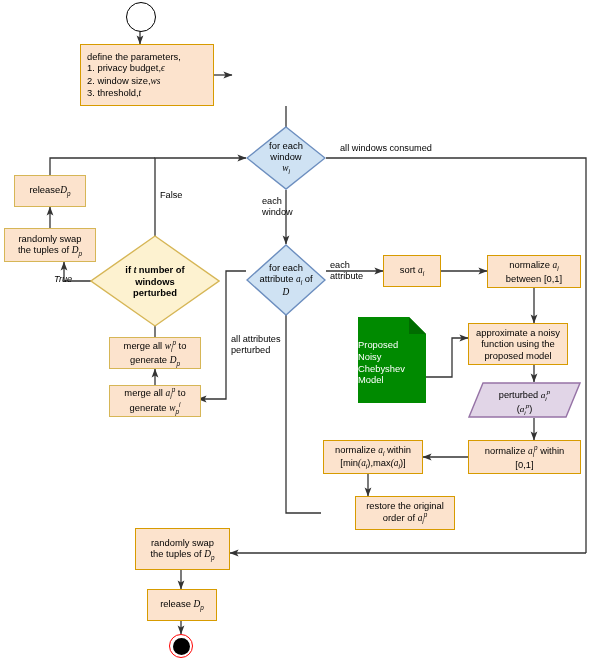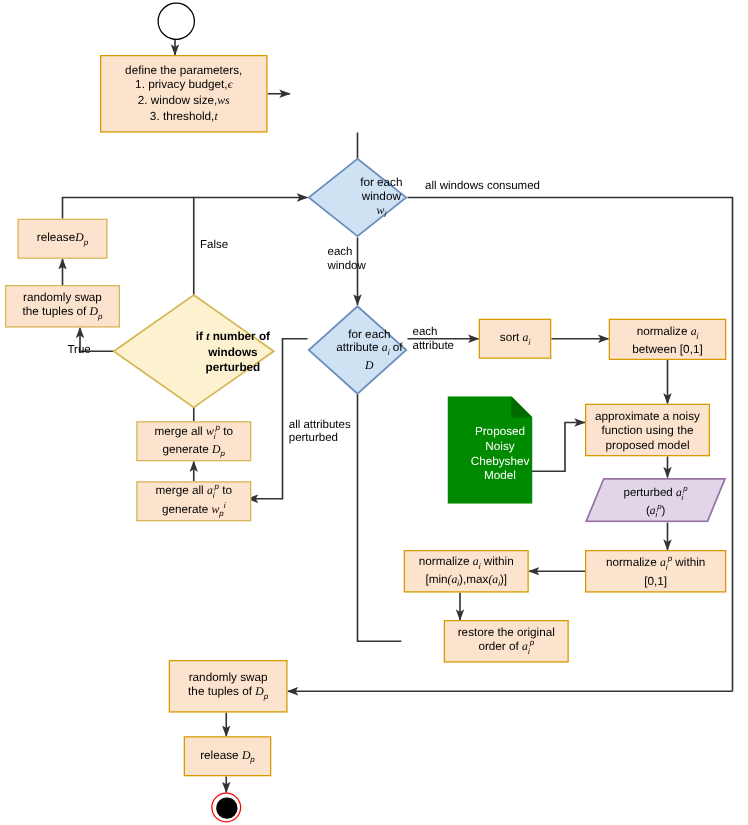--- a/index.html
+++ b/index.html
@@ -36,21 +36,20 @@
   }
   .proc {
     background: #fce3cd;
     border: 1.4px solid #d6b656;
     font-size: 9.4px;
   }
   .proc.orangeb { border-color: #d79b00; }
   .dec {
     background: transparent;
     font-size: 9.4px;
-    justify-content: flex-end;
   }
   .dec .diamond-shape {
     position: absolute;
     left: 0; top: 0; right: 0; bottom: 0;
     z-index: 0;
   }
   .dec .dlabel {
     position: relative;
     z-index: 1;
     padding: 0 4px;
@@ -158,21 +157,21 @@
 
       <path d="M50,175 L50,158 L155,158"></path>
 
       <path d="M326,158 L586,158 L586,553"></path>
     </g>
   </svg>
 
   <div class="startnode" style="left:126px; top:2px; width:28px; height:28px;"></div>
 
   <div class="node proc orangeb" style="left:80px; top:44px; width:134px; height:62px;">
-    <div style="text-align:center; padding:0 6px; width:100%;">
+    <div style="text-align:left; padding:0 6px; width:100%;">
       <div>define the parameters,</div>
       <div><span>1. privacy budget,</span><span class="mi">ϵ</span></div>
       <div><span>2. window size,</span><span class="mi">ws</span></div>
       <div><span>3. threshold,</span><span class="mi">t</span></div>
     </div>
   </div>
 
 
   <div class="node dec" style="left:246px; top:126px; width:80px; height:64px;">
     <svg class="diamond-shape" viewBox="0 0 80 64" preserveAspectRatio="none">
@@ -191,21 +190,21 @@
 
   <div class="edge-label" style="left:262px; top:196px; width:48px;">
     <div>each</div>
     <div>window</div>
   </div>
 
   <div class="edge-label" style="left:160px; top:190px;">
     <span>False</span>
   </div>
 
-  <div class="edge-label" style="left:54px; top:274px;">
+  <div class="edge-label" style="left:54px; top:274px;font-style:italic;">
     <span>True</span>
   </div>
 
   <div class="node proc" style="left:14px; top:175px; width:72px; height:32px;">
     <div><span>release</span><span class="mi">D</span><sub>p</sub></div>
   </div>
 
   <div class="node proc" style="left:4px; top:228px; width:92px; height:34px;">
     <div>
       <div>randomly swap</div>
@@ -262,21 +261,21 @@
       <div>function using the</div>
       <div>proposed model</div>
     </div>
   </div>
 
   <div style="position:absolute; left:358px; top:317px; width:68px; height:86px; z-index:2;">
     <svg viewBox="0 0 68 86" preserveAspectRatio="none" style="position:absolute;left:0;top:0;width:100%;height:100%;">
       <path d="M0,0 L51,0 L68,17 L68,86 L0,86 Z" fill="#008a00"></path>
       <path d="M51,0 L51,17 L68,17 Z" fill="#006c00"></path>
     </svg>
-    <div style="position:relative; z-index:1; color:#ffffff; font-size:9.4px; text-align:center; line-height:1.25; padding-top:22px;padding-left:16px;">
+    <div style="position:relative; z-index:1; color:#ffffff; font-size:9.4px; text-align:left; line-height:1.25; padding-top:22px;">
       <div>Proposed</div>
       <div>Noisy</div>
       <div>Chebyshev</div>
       <div>Model</div>
     </div>
   </div>
 
   <div style="position:absolute; left:468px; top:382px; width:113px; height:36px; z-index:2;">
     <svg viewBox="0 0 113 36" preserveAspectRatio="none" style="position:absolute;left:0;top:0;width:100%;height:100%;">
       <polygon points="15,1 112,1 98,35 1,35" fill="#e1d5e7" stroke="#9673a6" stroke-width="1.4"></polygon>

